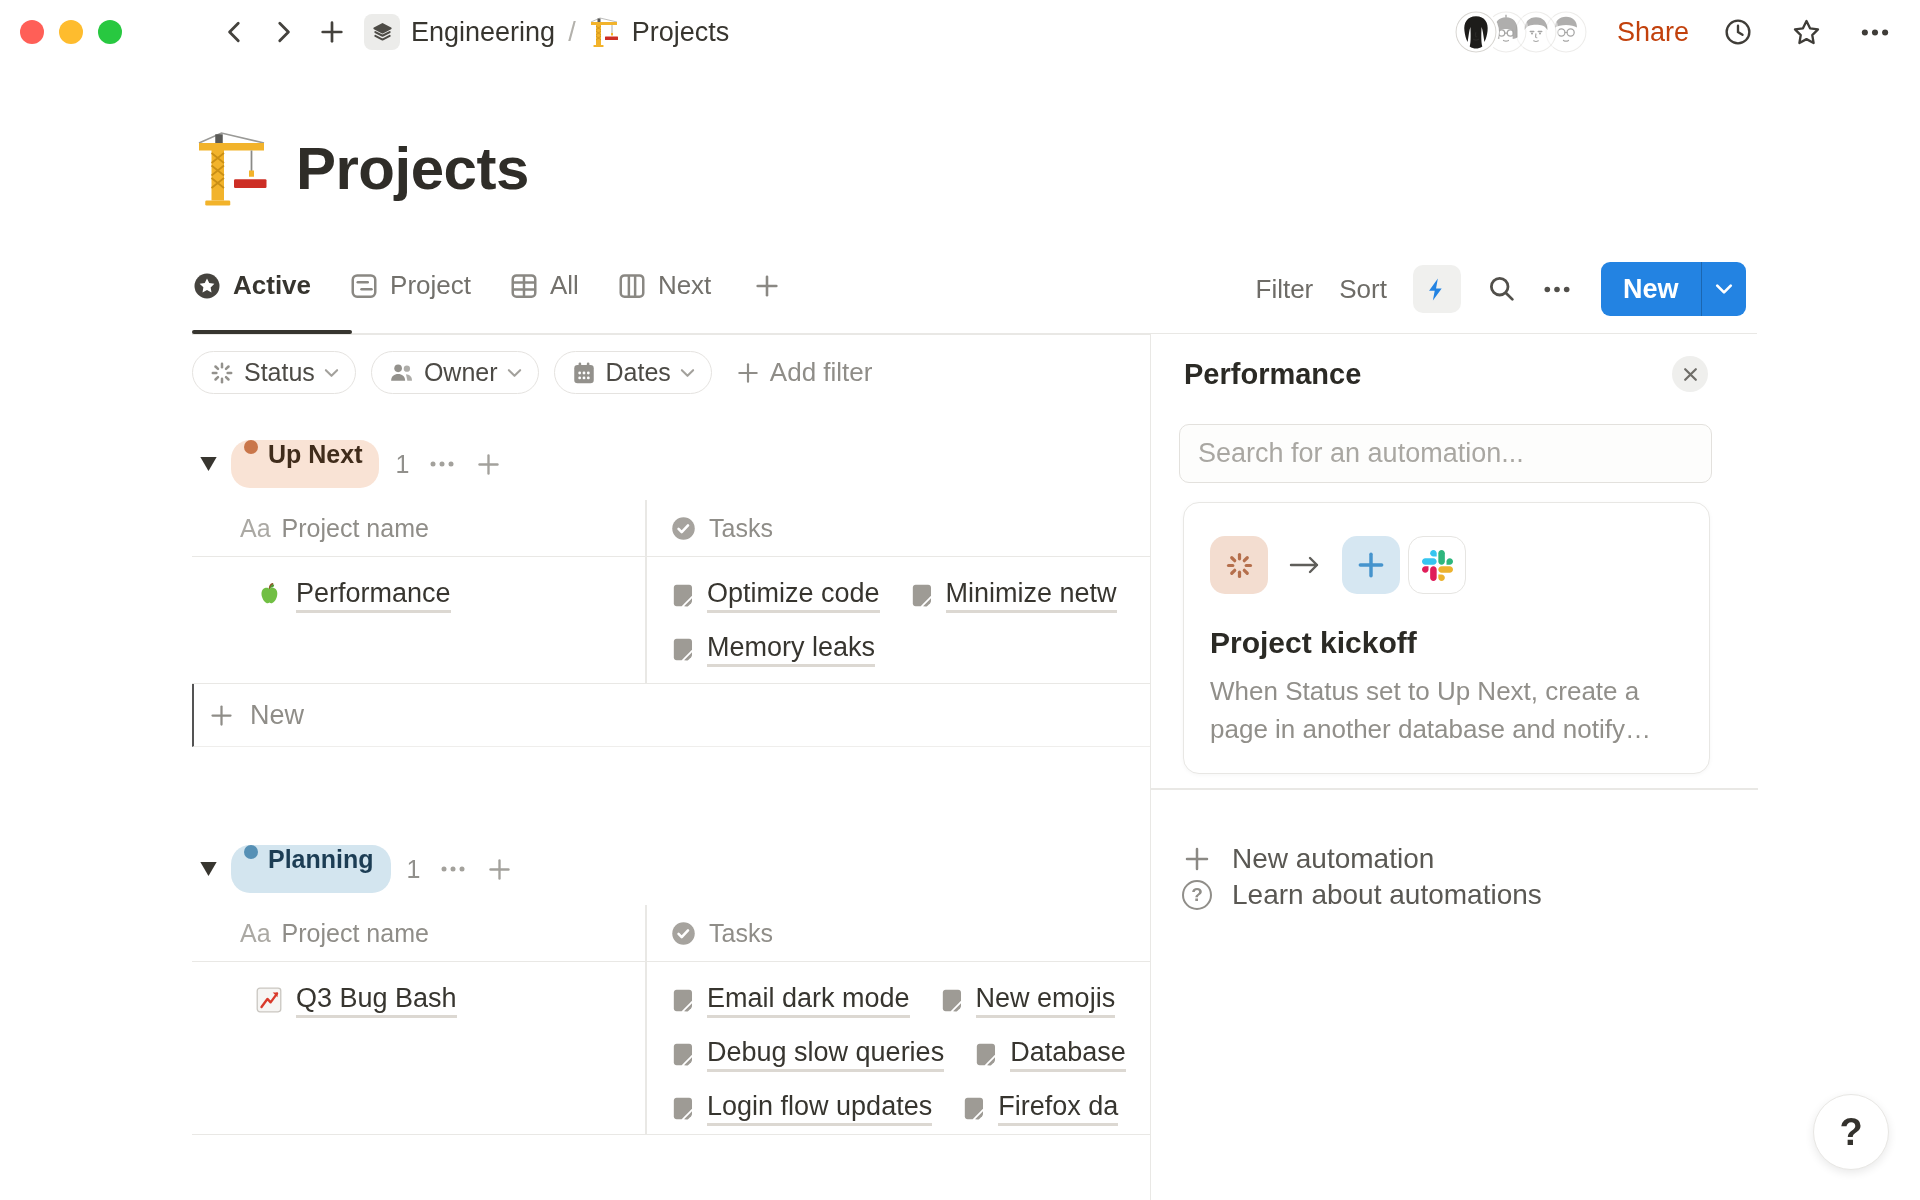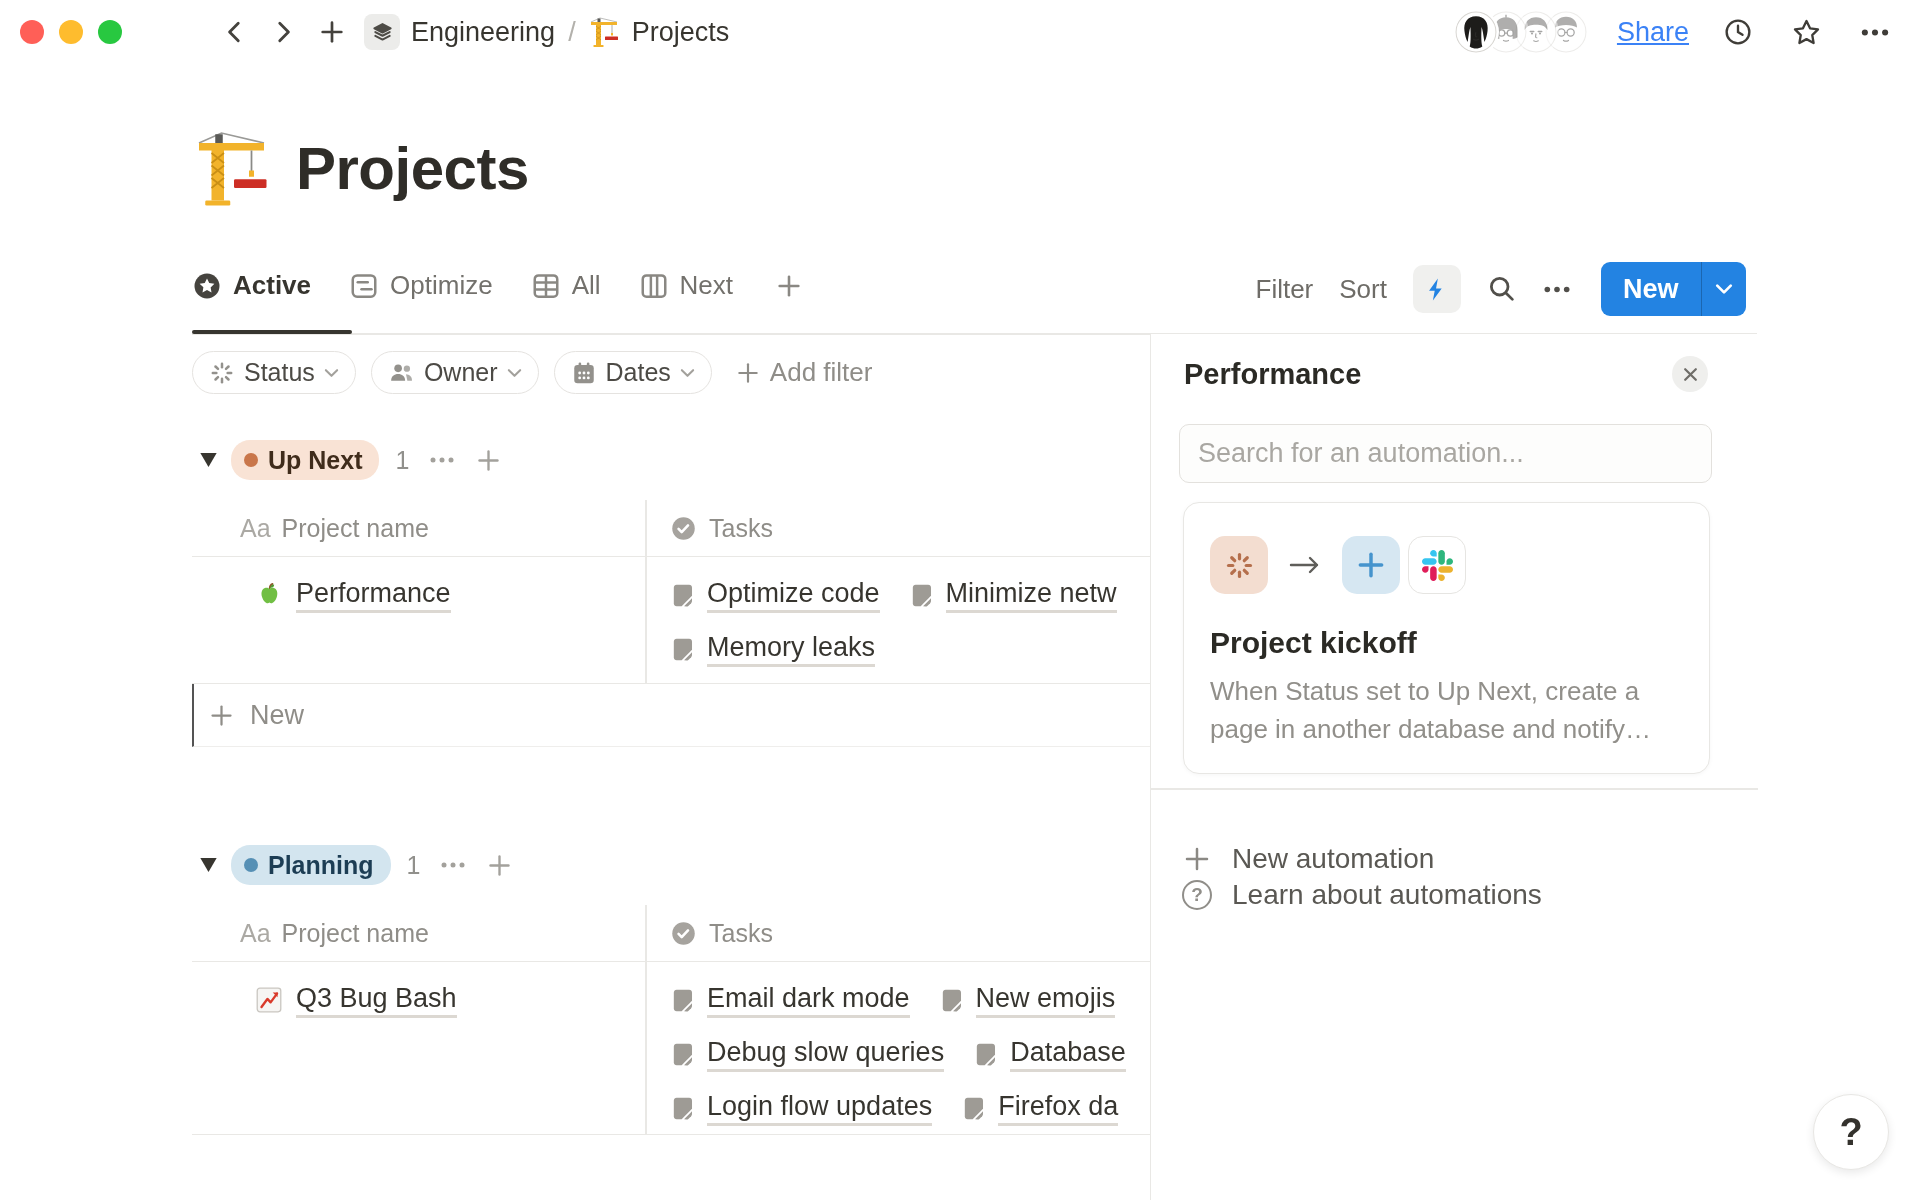--- a/index.html
+++ b/index.html
@@ -20,21 +20,21 @@
   .nav { margin-left:22px; display:flex; gap:14px; }
   .crumbs { margin-left:14px; display:flex; align-items:center; gap:11px; font-size:27px; }
   .crumb-tile { width:36px; height:36px; border-radius:8px; background:#ececea; display:flex; align-items:center; justify-content:center; }
   .crumb-label { color:#37352f; }
   .crumb-sep { color:#b3b1ac; margin:0 2px; }
   .topbar-right { position:absolute; right:26px; top:0; height:64px; display:flex; align-items:center; gap:30px; }
   .avatars { display:flex; }
   .avatar { width:42px; height:42px; border-radius:50%; background:#fff; box-shadow:0 0 0 2px #fff; }
   .avatar + .avatar { margin-left:-12px; }
   .av-dim { opacity:.45; }
-  .share { font-size:27px; color:#3b82f6; background:none; border:none; cursor:pointer;text-decoration:underline; }
+  .share { font-size:27px; color:#c2410c; background:none; border:none; cursor:pointer; }
 
   
   .title-row { position:absolute; left:194px; top:128px; display:flex; align-items:center; gap:22px; }
   .page-title { font-size:60px; font-weight:700; letter-spacing:-.5px; color:#2f2d28; }
 
   
   .tabs { position:absolute; left:192px; top:270px; display:flex; gap:38px; align-items:center; }
   .tab { display:flex; align-items:center; gap:11px; font-size:26px; color:#73716c; font-weight:500; background:none; border:none; cursor:pointer; padding-bottom:6px; }
   .tab.active { color:#37352f; font-weight:600; }
   .tab .ic { color:#8a8883; }
@@ -53,21 +53,21 @@
   
   .chips { position:absolute; left:192px; top:351px; display:flex; align-items:center; gap:15px; }
   .chip { display:flex; align-items:center; gap:9px; height:43px; border:1.5px solid #e5e3e0; border-radius:22px; padding:0 16px; background:#fff; font-size:25px; color:#4c4a45; cursor:pointer; }
   .chip .ic { color:#93918c; }
   .chip .chev { color:#a3a19c; }
   .add-filter { display:flex; align-items:center; gap:9px; font-size:26px; color:#8f8d88; background:none; border:none; cursor:pointer; margin-left:8px; }
 
   
   .group-header { position:absolute; display:flex; align-items:center; }
   .g-toggle { background:none; border:none; cursor:pointer; margin-right:14px; display:flex; }
-  .pill { display:flex; align-items:center; gap:10px; height:40px; border-radius:19px; padding:0 17px 0 13px; font-size:25px; font-weight:600; cursor:pointer; border:none; }
+  .pill { display:flex; align-items:flex-start; gap:10px; height:48px; border-radius:19px; padding:0 17px 0 13px; font-size:25px; font-weight:600; cursor:pointer; border:none; }
   .pill-dot { width:14px; height:14px; border-radius:50%; }
   .g-count { font-size:25px; color:#91908c; margin-left:16px; }
   .g-more, .g-add { background:none; border:none; cursor:pointer; color:#a3a19c; margin-left:20px; display:flex; }
 
   .col-header { position:absolute; left:192px; width:1565px; height:57px; display:flex; align-items:center; border-bottom:1.5px solid #e9e8e5; font-size:25px; color:#8f8d88; }
   .col-name { display:flex; align-items:center; gap:11px; padding-left:48px; width:453px; }
   .aa { color:#aba9a4; }
   .col-tasks { display:flex; align-items:center; gap:12px; padding-left:25px; }
 
   .trow { position:absolute; left:192px; width:1565px; display:flex; border-bottom:1.5px solid #e9e8e5; }
@@ -237,21 +237,21 @@
           <path d="M12 5.9l1.8 3.7 4.1.6-3 2.9.7 4.1L12 15.2l-3.6 1.9.7-4.1-3-2.9 4.1-.6z" fill="#fff"></path>
         </svg>
       <span>Active</span>
     </button>
     <button class="tab">
       <svg class="ic" width="30" height="30" viewBox="0 0 24 24" fill="none" stroke="currentColor" stroke-width="2">
           <rect x="3" y="3.5" width="18" height="17" rx="3.5"></rect>
           <line x1="7" y1="9" x2="15" y2="9" stroke-linecap="round"></line>
           <line x1="10" y1="14.5" x2="18" y2="14.5" stroke-linecap="round"></line>
         </svg>
-      <span>Optimize</span>
+      <span>Project</span>
     </button>
     <button class="tab">
       <svg class="ic" width="30" height="30" viewBox="0 0 24 24" fill="none" stroke="currentColor" stroke-width="2">
           <rect x="3" y="3.5" width="18" height="17" rx="3"></rect>
           <line x1="3" y1="9.2" x2="21" y2="9.2"></line>
           <line x1="3" y1="14.8" x2="21" y2="14.8"></line>
           <line x1="12" y1="3.5" x2="12" y2="20.5"></line>
         </svg>
       <span>All</span>
     </button>

